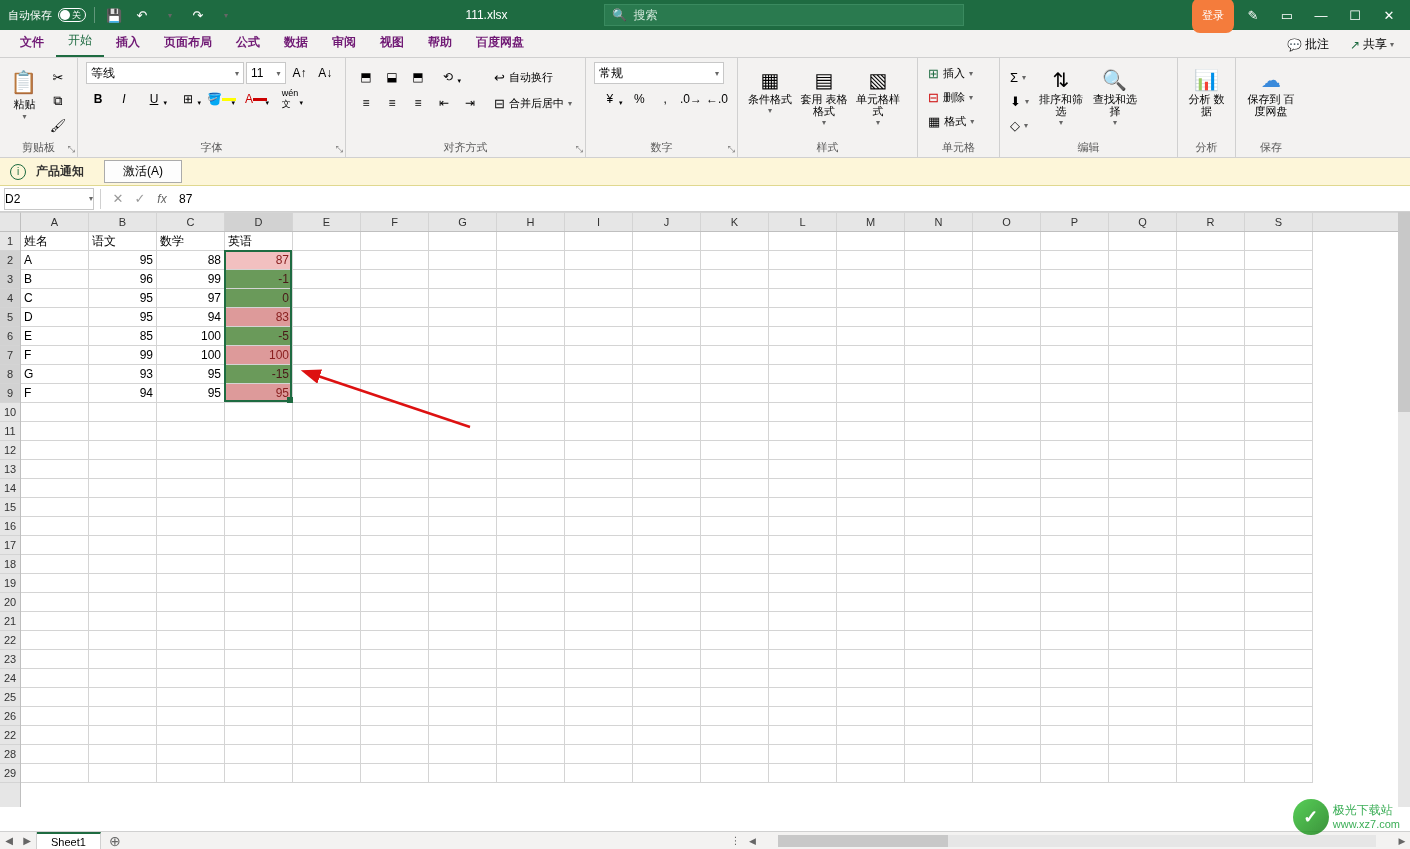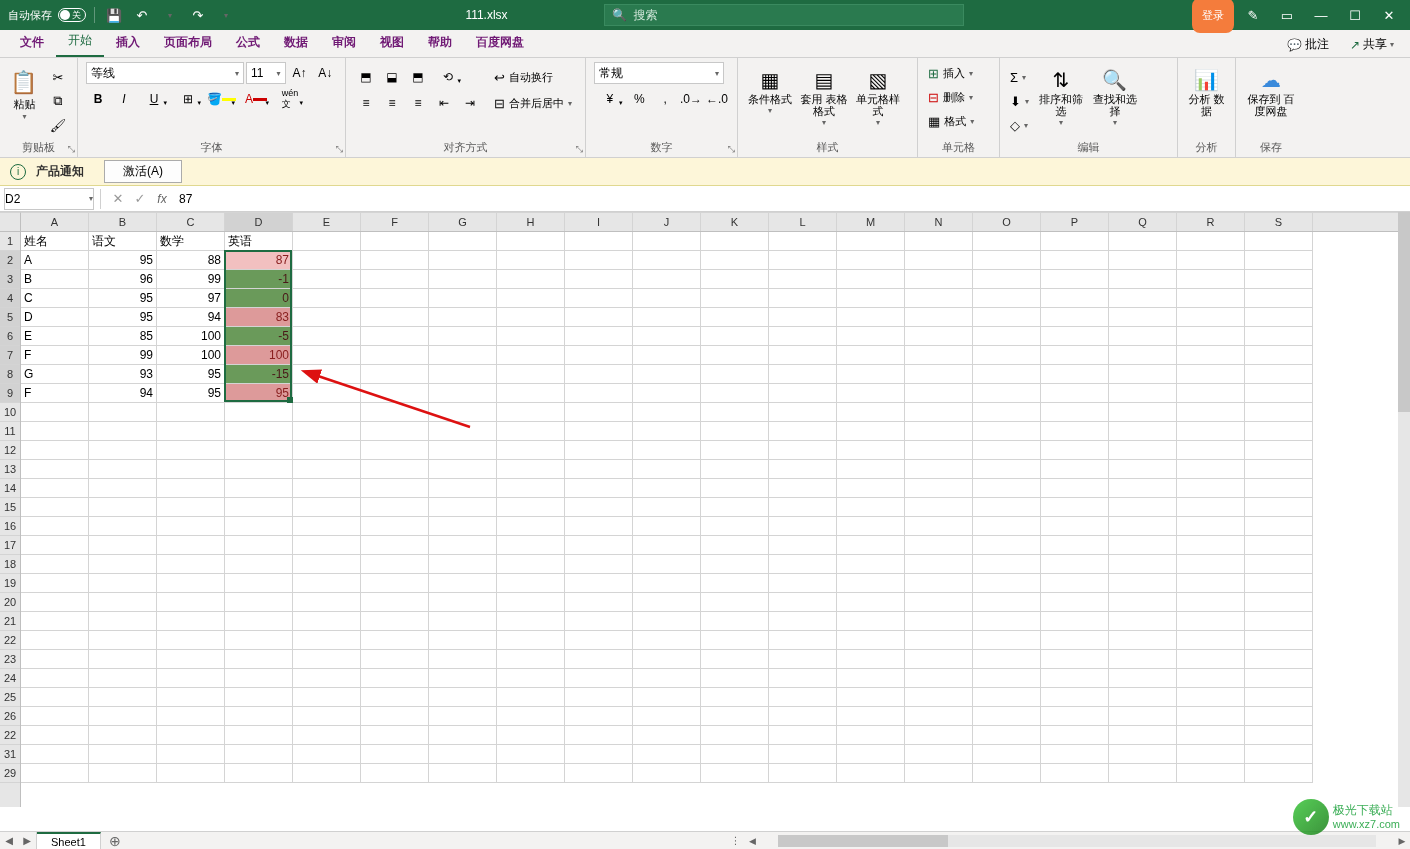--- a/index.html
+++ b/index.html
@@ -443,21 +443,21 @@
       <div class="rh">18</div>
       <div class="rh">19</div>
       <div class="rh">20</div>
       <div class="rh">21</div>
       <div class="rh">22</div>
       <div class="rh">23</div>
       <div class="rh">24</div>
       <div class="rh">25</div>
       <div class="rh">26</div>
       <div class="rh">22</div>
-      <div class="rh">31</div>
+      <div class="rh">28</div>
       <div class="rh">29</div>
     </div>
   <div class="cells" id="cells">
       <div class="row">
         <div class="cell">姓名</div>
         <div class="cell">语文</div>
         <div class="cell">数学</div>
         <div class="cell">英语</div>
         <div class="cell"></div>
         <div class="cell"></div>

